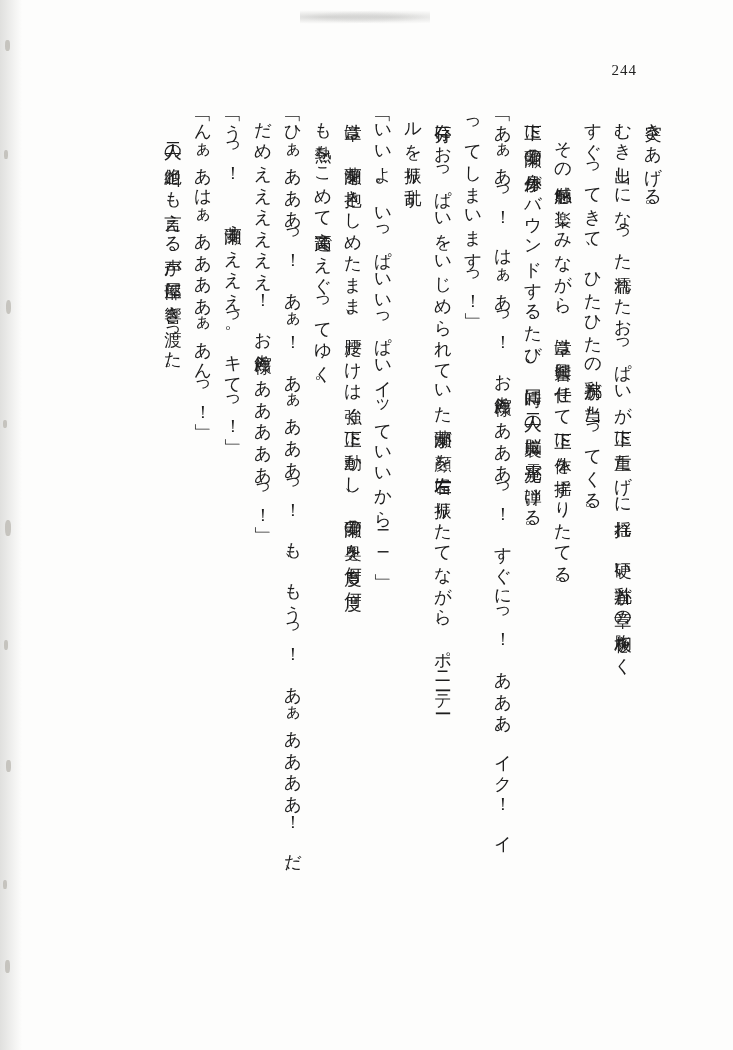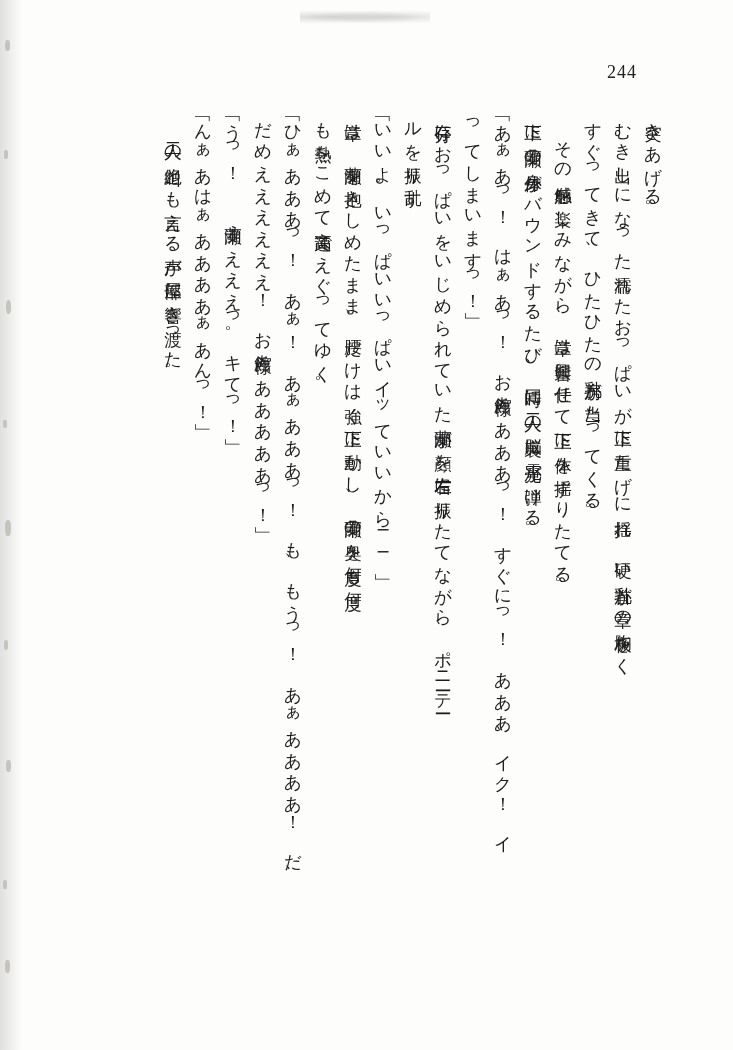--- a/index.html
+++ b/index.html
@@ -59,21 +59,21 @@
       radial-gradient(ellipse at 20% 50%, rgba(150,150,148,0.35), rgba(255,255,255,0) 70%),
       radial-gradient(ellipse at 70% 50%, rgba(150,150,148,0.30), rgba(255,255,255,0) 70%);
     pointer-events: none;
   }
 
   
   #page-number {
     position: absolute;
     top: 62px;
     right: 96px;
-    font-size: 18px;
+    font-size: 15px;
     letter-spacing: 1px;
     color: #222;
     font-family: "Liberation Serif", "DejaVu Serif", serif;
   }
 
   
   #text-block {
     position: absolute;
     top: 110px;
     right: 72px;

